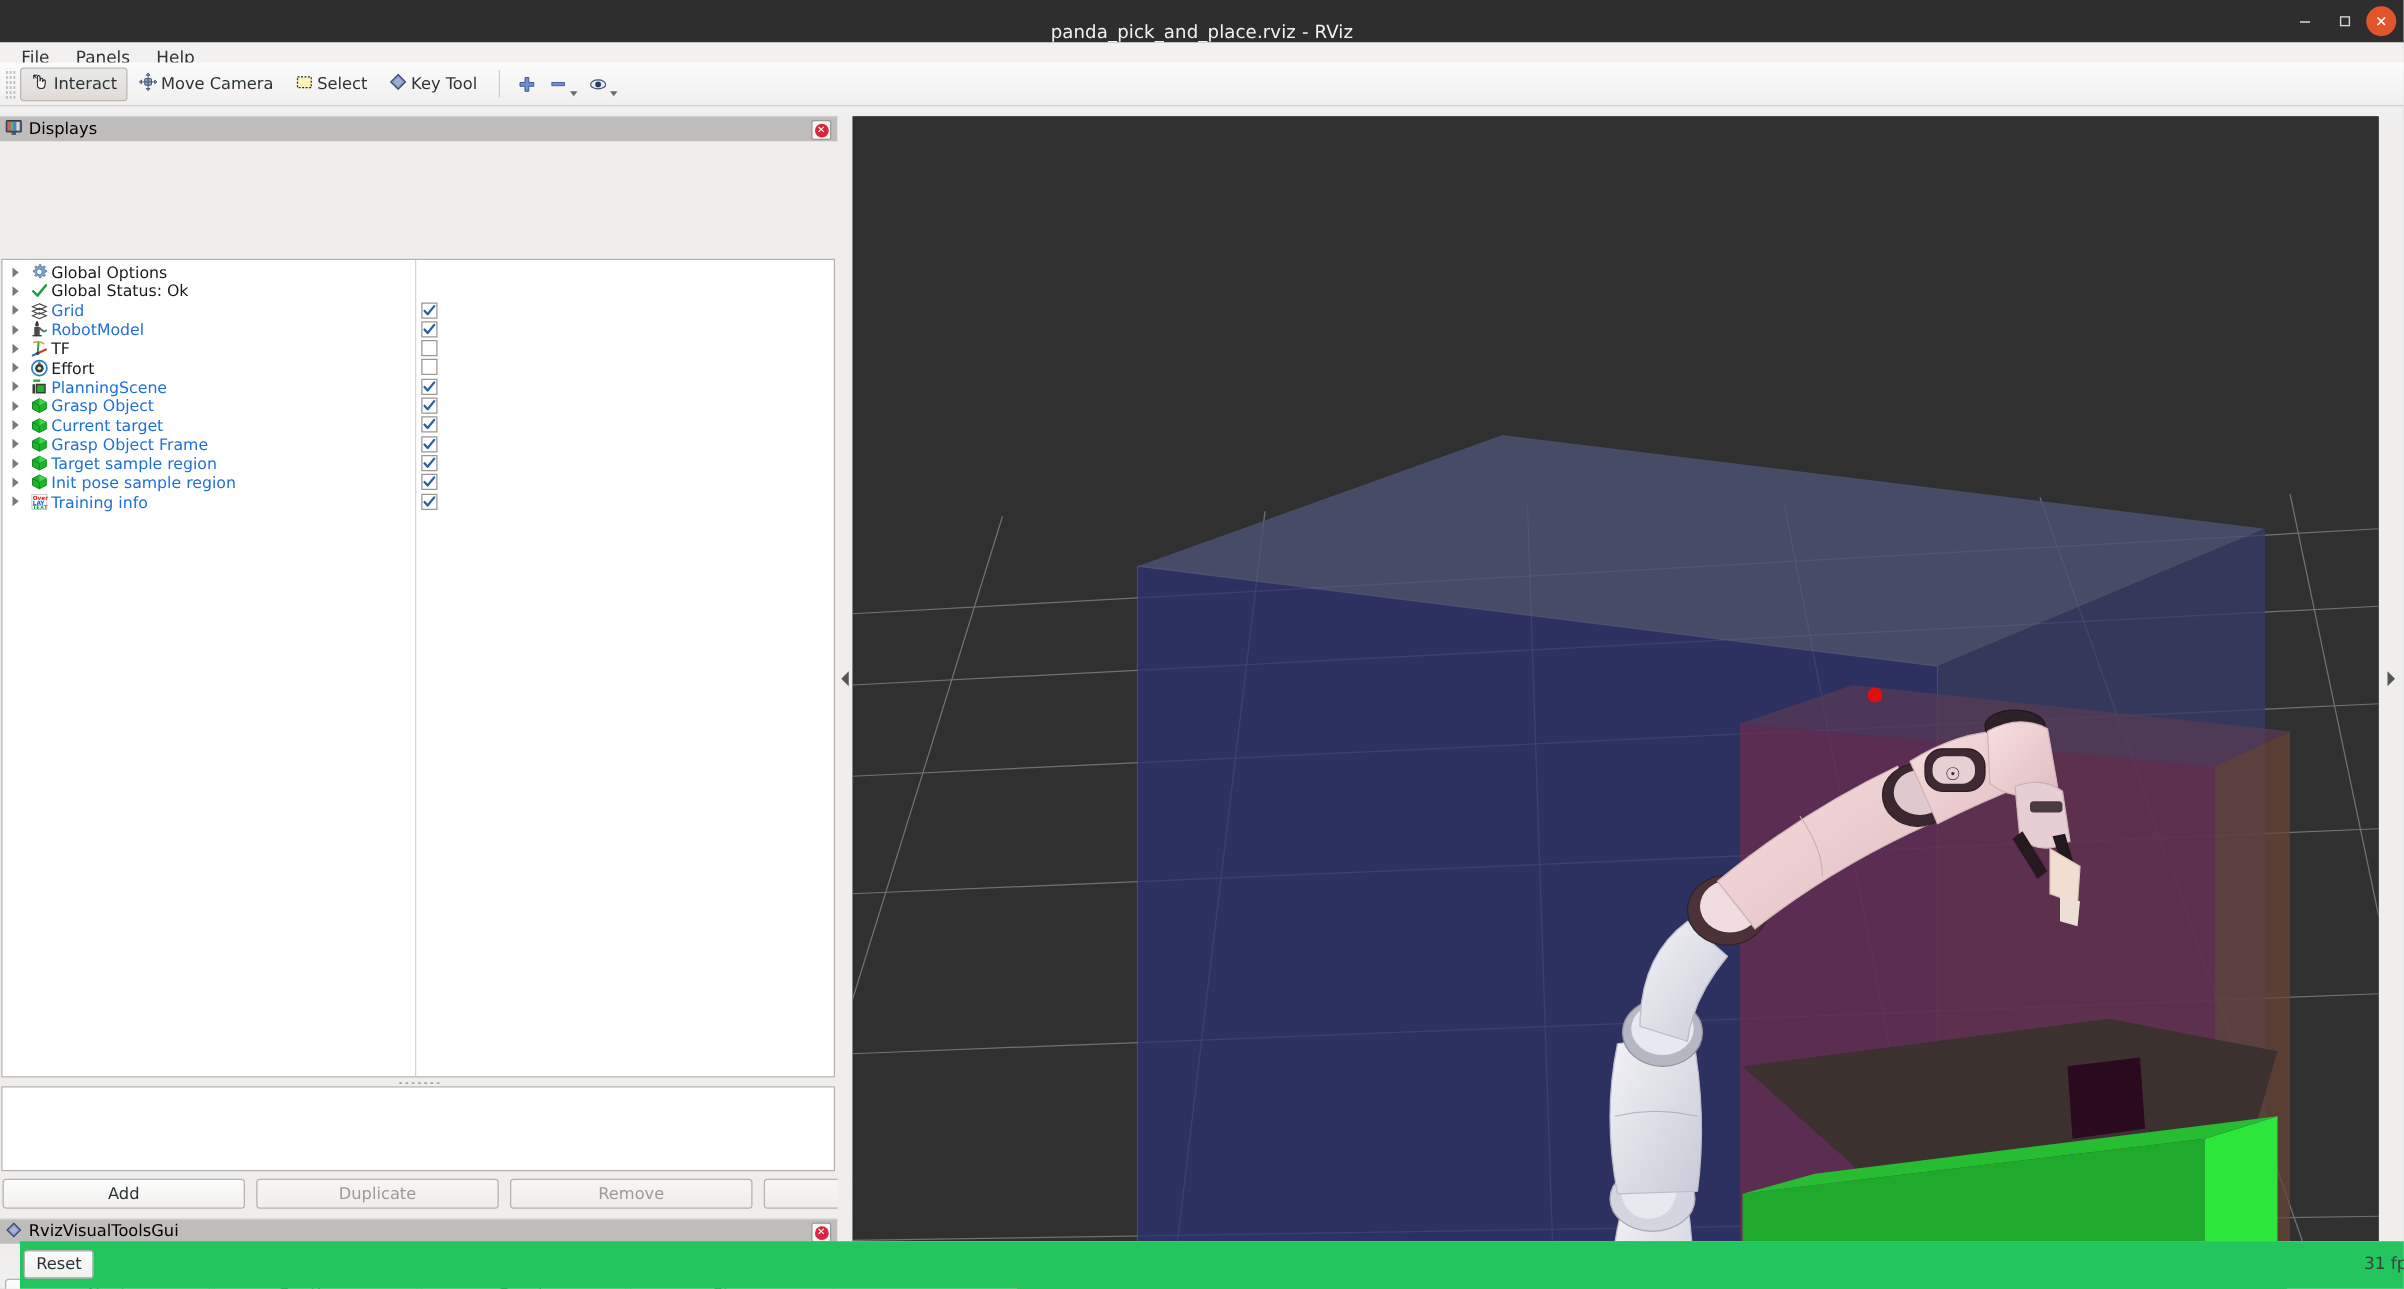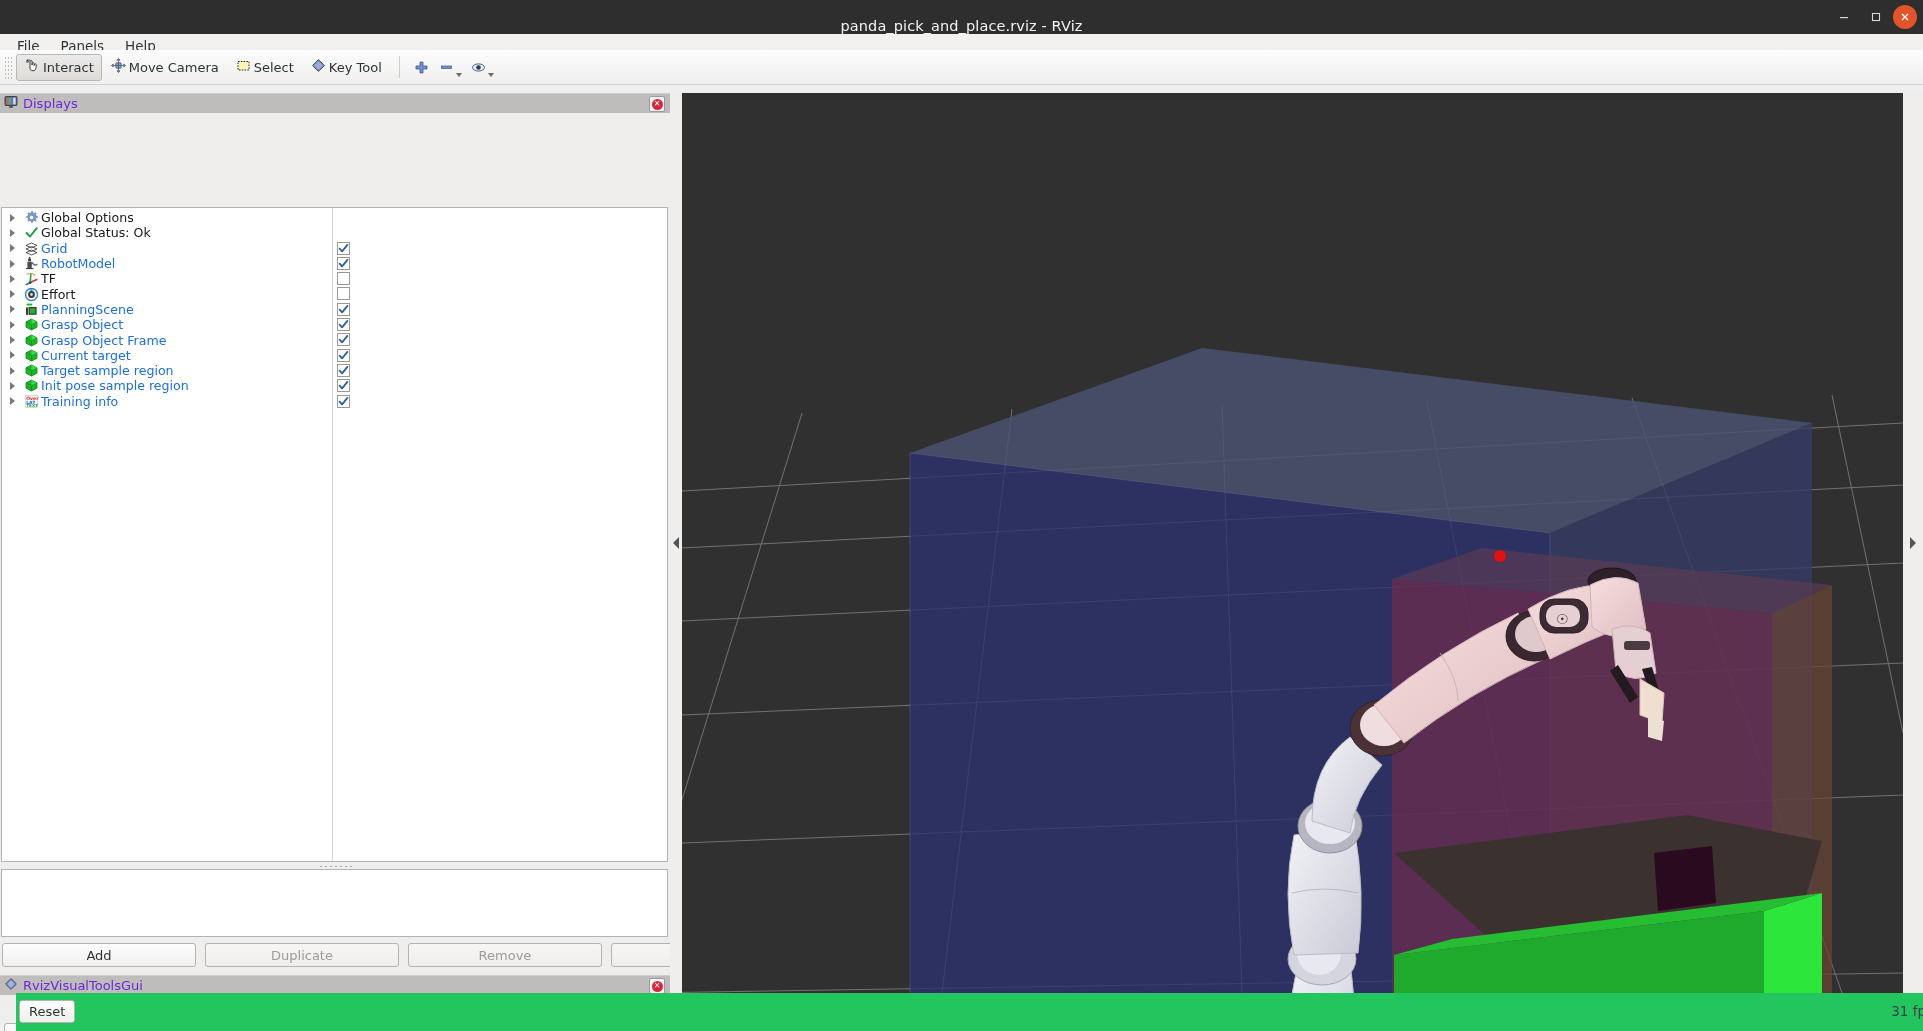--- a/index.html
+++ b/index.html
@@ -58,21 +58,21 @@
   .smalltool { display:flex; align-items:center; padding: 0 4px; height: 27px; }
   .arrowdown { width:0;height:0;border-left:3.5px solid transparent;border-right:3.5px solid transparent;border-top:4px solid #6b6b6b; align-self:flex-end; margin-bottom:4px; margin-left:1px;}
 
   
   .leftdock { position: absolute; left: 0; top: 93px; width: 670px; height: 916px; background: #efeeed; }
 
   .panelheader {
     height: 20px; background: #bfbdbb; border-top: 1px solid #cfcdcb;
     display: flex; align-items: center; padding-left: 4px; position: relative;
   }
-  .panelheader .ptitle { font-size: 13px; color: #6d28d9; margin-left: 5px; }
+  .panelheader .ptitle { font-size: 13px; color: #000000; margin-left: 5px; }
   .panelclose {
     position: absolute; right: 5px; top: 2px; width: 16px; height: 16px;
     background: #f4f4f4; border: 1px solid #9a9a9a; border-radius: 2px;
     display:flex; align-items:center; justify-content:center;
   }
   .panelclose .dot { width: 11px; height: 11px; border-radius: 50%; background: #d7263d;
      display:flex;align-items:center;justify-content:center; color:#fff; font-size:8px; line-height:1;}
 
   
   .treewrap { position: absolute; left: 1px; top: 114px; width: 667px; height: 655px;
@@ -412,40 +412,40 @@
                 <span class="tri"></span>
               </span>
               <span class="ticon">
                 <svg width="15" height="15" viewBox="0 0 15 15">
                   <path d="M7.5 2 L13 4.8 L13 10.2 L7.5 13 L2 10.2 L2 4.8 Z" fill="#1fb32c" stroke="#0d8c1c" stroke-width="0.8"></path>
         <path d="M2 4.8 L7.5 7.6 L13 4.8" fill="none" stroke="#0d8c1c" stroke-width="0.8"></path>
         <path d="M7.5 7.6 L7.5 13" fill="none" stroke="#0d8c1c" stroke-width="0.8"></path>
         <path d="M7.5 2 L13 4.8 L7.5 7.6 Z" fill="#3cd94a"></path>
                 </svg>
               </span>
-              <span class="tlabel link">Grasp Object Frame</span>
+              <span class="tlabel link">Current target</span>
               <span class="tcheck" style="top:1px">
                 <svg width="11" height="11" viewBox="0 0 11 11">
                   <path d="M1.6 5.6 L4.1 8.4 L9.4 1.9" stroke="#2b5f9e" stroke-width="1.8" fill="none" stroke-linecap="round" stroke-linejoin="round"></path>
                 </svg>
               </span>
             </div>
             <div class="trow">
               <span class="expander">
                 <span class="tri"></span>
               </span>
               <span class="ticon">
                 <svg width="15" height="15" viewBox="0 0 15 15">
                   <path d="M7.5 2 L13 4.8 L13 10.2 L7.5 13 L2 10.2 L2 4.8 Z" fill="#1fb32c" stroke="#0d8c1c" stroke-width="0.8"></path>
         <path d="M2 4.8 L7.5 7.6 L13 4.8" fill="none" stroke="#0d8c1c" stroke-width="0.8"></path>
         <path d="M7.5 7.6 L7.5 13" fill="none" stroke="#0d8c1c" stroke-width="0.8"></path>
         <path d="M7.5 2 L13 4.8 L7.5 7.6 Z" fill="#3cd94a"></path>
                 </svg>
               </span>
-              <span class="tlabel link">Current target</span>
+              <span class="tlabel link">Grasp Object Frame</span>
               <span class="tcheck" style="top:1px">
                 <svg width="11" height="11" viewBox="0 0 11 11">
                   <path d="M1.6 5.6 L4.1 8.4 L9.4 1.9" stroke="#2b5f9e" stroke-width="1.8" fill="none" stroke-linecap="round" stroke-linejoin="round"></path>
                 </svg>
               </span>
             </div>
             <div class="trow">
               <span class="expander">
                 <span class="tri"></span>
               </span>

